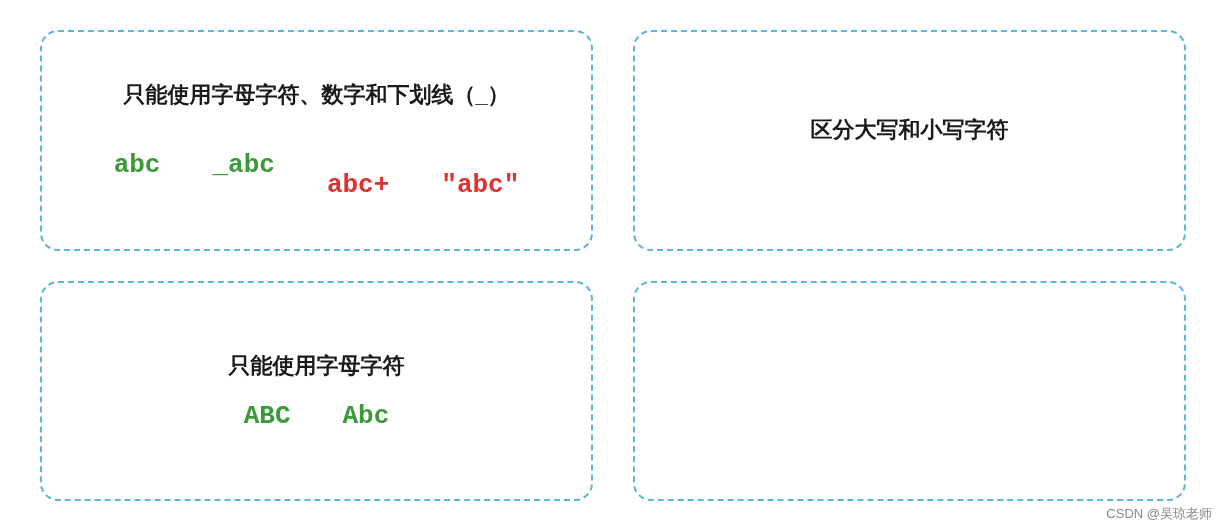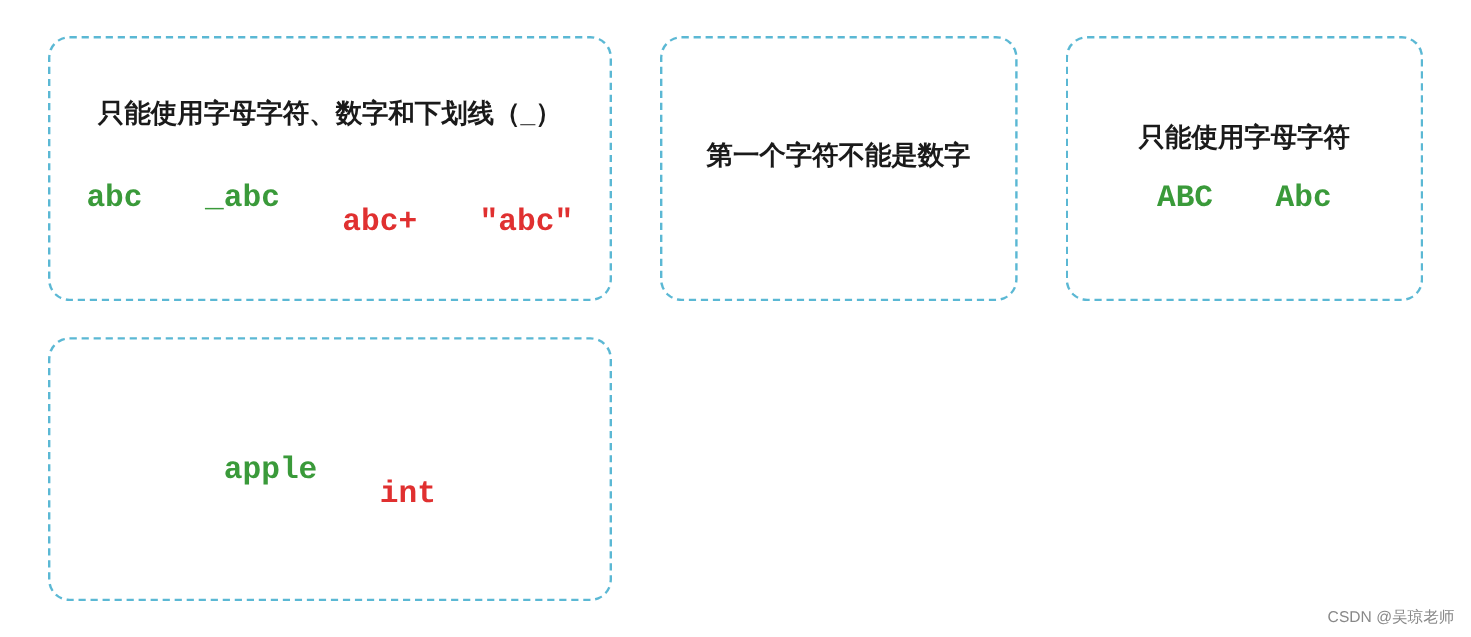--- a/index.html
+++ b/index.html
@@ -11,21 +11,21 @@
       height: 531px;
       display: flex;
       flex-direction: column;
       justify-content: center;
       align-items: center;
       position: relative;
     }
 
     .grid {
       display: grid;
-      grid-template-columns: 1fr 1fr 1fr;
+      grid-template-columns: 1fr 1fr;
       grid-template-rows: 1fr 1fr;
       gap: 30px 40px;
       padding: 30px 40px;
       width: 100%;
       height: 100%;
     }
 
     .card {
       border: 2px dashed #5bb8d4;
       border-radius: 18px;
@@ -80,32 +80,28 @@
     <div class="card">
       <div class="card-title">只能使用字母字符、数字和下划线（_）</div>
       <div class="card-items">
         <span class="valid">abc</span>
         <span class="valid">_abc</span>
         <span class="invalid">abc+</span>
         <span class="invalid">"abc"</span>
       </div>
     </div>
     <div class="card">
-      <div class="card-title">第一个字符不能是数字</div>
+      <div class="card-title">区分大写和小写字符</div>
       <div class="card-items">
       </div>
     </div>
     <div class="card">
       <div class="card-title">只能使用字母字符</div>
       <div class="card-items">
         <span class="valid">ABC</span>
         <span class="valid">Abc</span>
       </div>
     </div>
     <div class="card">
-      <div class="card-items">
-        <span class="valid">apple</span>
-        <span class="invalid">int</span>
-      </div>
     </div>
   </div>
 
 <div class="watermark">CSDN @吴琼老师</div>
 
 </body></html>

